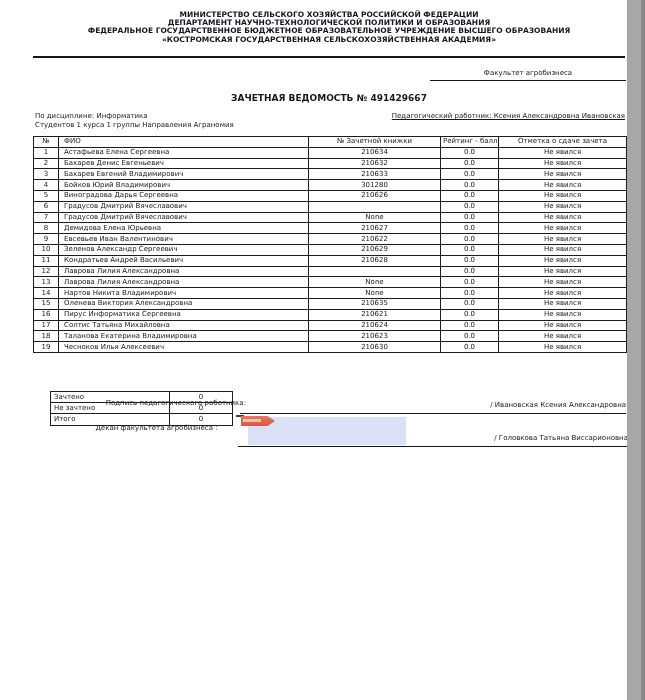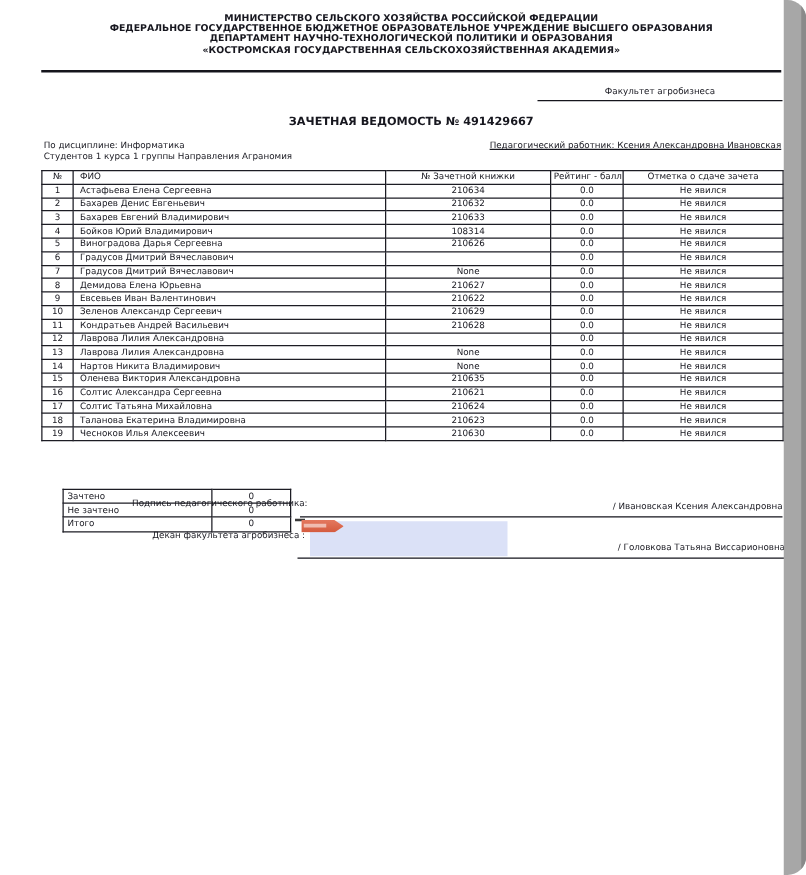--- a/index.html
+++ b/index.html
@@ -1,20 +1,19 @@
 <!DOCTYPE html>
 <html><head>
 <meta charset="utf-8">
 <style>
   html,body { margin:0; padding:0; background:#ffffff; }
   .page {
     position:relative; width:645px; height:700px; background:#ffffff;
     font-family:"DejaVu Sans","Liberation Sans",sans-serif; color:#17171f;
     overflow:hidden;
-    border-radius:15px;
   }
   .gutter { position:absolute; top:0; right:0; width:14px; height:700px;
     background:#a7a7a7; border-right:4px solid #8a8a8a; }
   .header-block { position:absolute; top:11px; left:33px; width:592px;
     text-align:center; font-size:7.5px; font-weight:bold; line-height:8.2px;
     white-space:nowrap; }
   .rule { position:absolute; top:56px; left:33px; width:592px; height:2px; background:#15151c; }
   .faculty { position:absolute; top:69px; left:430px; width:196px; text-align:center;
     font-size:7px; border-bottom:1px solid #15151c; padding-bottom:3px; }
   .doc-title { position:absolute; top:93px; left:33px; width:592px; text-align:center;
@@ -32,40 +31,40 @@
 
   table.summary { position:absolute; top:355px; left:50px; border-collapse:collapse; font-size:7px;margin-top:36px; }
   table.summary td { border:1px solid #1c1c24; height:10.2px; padding:0 3px;
     line-height:1; white-space:nowrap; }
   table.summary td.s-label { width:112px; text-align:left; }
   table.summary td.s-value { width:56px; text-align:center; }
 
   .sig-label1 { position:absolute; top:399px; left:33px; width:213px; text-align:right; font-size:7px; }
   .sig-name1  { position:absolute; top:401px; left:240px; width:386px; text-align:right;
     font-size:7px; border-bottom:1.5px solid #15151c; padding-bottom:4px; }
-  .sig-label2 { position:absolute; top:424px; left:31px; width:213px; text-align:right; font-size:7px; }
+  .sig-label2 { position:absolute; top:424px; left:50px; width:213px; text-align:center; font-size:7px; }
   .sig-field  { position:absolute; top:417px; left:248px; width:158px; height:28px; background:#dbe1f7; }
   .sig-name2  { position:absolute; top:434px; left:238px; width:390px; text-align:right;
     font-size:7px; border-bottom:1.5px solid #15151c; padding-bottom:4px; }
   .tag-anchor { position:absolute; top:415px; left:236px; width:8px; height:2px; background:#3a3a3a; }
   .flag { position:absolute; top:416px; left:241px; width:34px; height:10px;
     background:linear-gradient(#e4795f,#d45a3e);
     clip-path:polygon(0 0,78% 0,100% 50%,78% 100%,0 100%); }
   .flag-inner { position:absolute; top:3px; left:2px; width:18px; height:3px;
     background:rgba(255,255,255,0.55); }
 </style>
 </head>
 <body>
 
 <div class="page">
 
   <div class="header-block">
     <div>МИНИСТЕРСТВО СЕЛЬСКОГО ХОЗЯЙСТВА РОССИЙСКОЙ ФЕДЕРАЦИИ</div>
+    <div>ДЕПАРТАМЕНТ НАУЧНО-ТЕХНОЛОГИЧЕСКОЙ ПОЛИТИКИ И ОБРАЗОВАНИЯ</div>
     <div>ФЕДЕРАЛЬНОЕ ГОСУДАРСТВЕННОЕ БЮДЖЕТНОЕ ОБРАЗОВАТЕЛЬНОЕ УЧРЕЖДЕНИЕ ВЫСШЕГО ОБРАЗОВАНИЯ</div>
-    <div>ДЕПАРТАМЕНТ НАУЧНО-ТЕХНОЛОГИЧЕСКОЙ ПОЛИТИКИ И ОБРАЗОВАНИЯ</div>
     <div>«КОСТРОМСКАЯ ГОСУДАРСТВЕННАЯ СЕЛЬСКОХОЗЯЙСТВЕННАЯ АКАДЕМИЯ»</div>
   </div>
 
   <div class="rule"></div>
 
   <div class="faculty">Факультет агробизнеса</div>
 
   <div class="doc-title">ЗАЧЕТНАЯ ВЕДОМОСТЬ № 491429667</div>
 
   <div class="discipline">По дисциплине: Информатика</div>
@@ -107,21 +106,21 @@
         <tr>
           <td class="c0">3</td>
           <td class="c1">Бахарев Евгений Владимирович</td>
           <td class="c2">210633</td>
           <td class="c3">0.0</td>
           <td class="c4">Не явился</td>
         </tr>
         <tr>
           <td class="c0">4</td>
           <td class="c1">Бойков Юрий Владимирович</td>
-          <td class="c2">108314</td>
+          <td class="c2">301280</td>
           <td class="c3">0.0</td>
           <td class="c4">Не явился</td>
         </tr>
         <tr>
           <td class="c0">5</td>
           <td class="c1">Виноградова Дарья Сергеевна</td>
           <td class="c2">210626</td>
           <td class="c3">0.0</td>
           <td class="c4">Не явился</td>
         </tr>
@@ -190,21 +189,21 @@
         </tr>
         <tr>
           <td class="c0">15</td>
           <td class="c1">Оленева Виктория Александровна</td>
           <td class="c2">210635</td>
           <td class="c3">0.0</td>
           <td class="c4">Не явился</td>
         </tr>
         <tr>
           <td class="c0">16</td>
-          <td class="c1">Солтис Александра Сергеевна</td>
+          <td class="c1">Пирус Информатика Сергеевна</td>
           <td class="c2">210621</td>
           <td class="c3">0.0</td>
           <td class="c4">Не явился</td>
         </tr>
         <tr>
           <td class="c0">17</td>
           <td class="c1">Солтис Татьяна Михайловна</td>
           <td class="c2">210624</td>
           <td class="c3">0.0</td>
           <td class="c4">Не явился</td>

